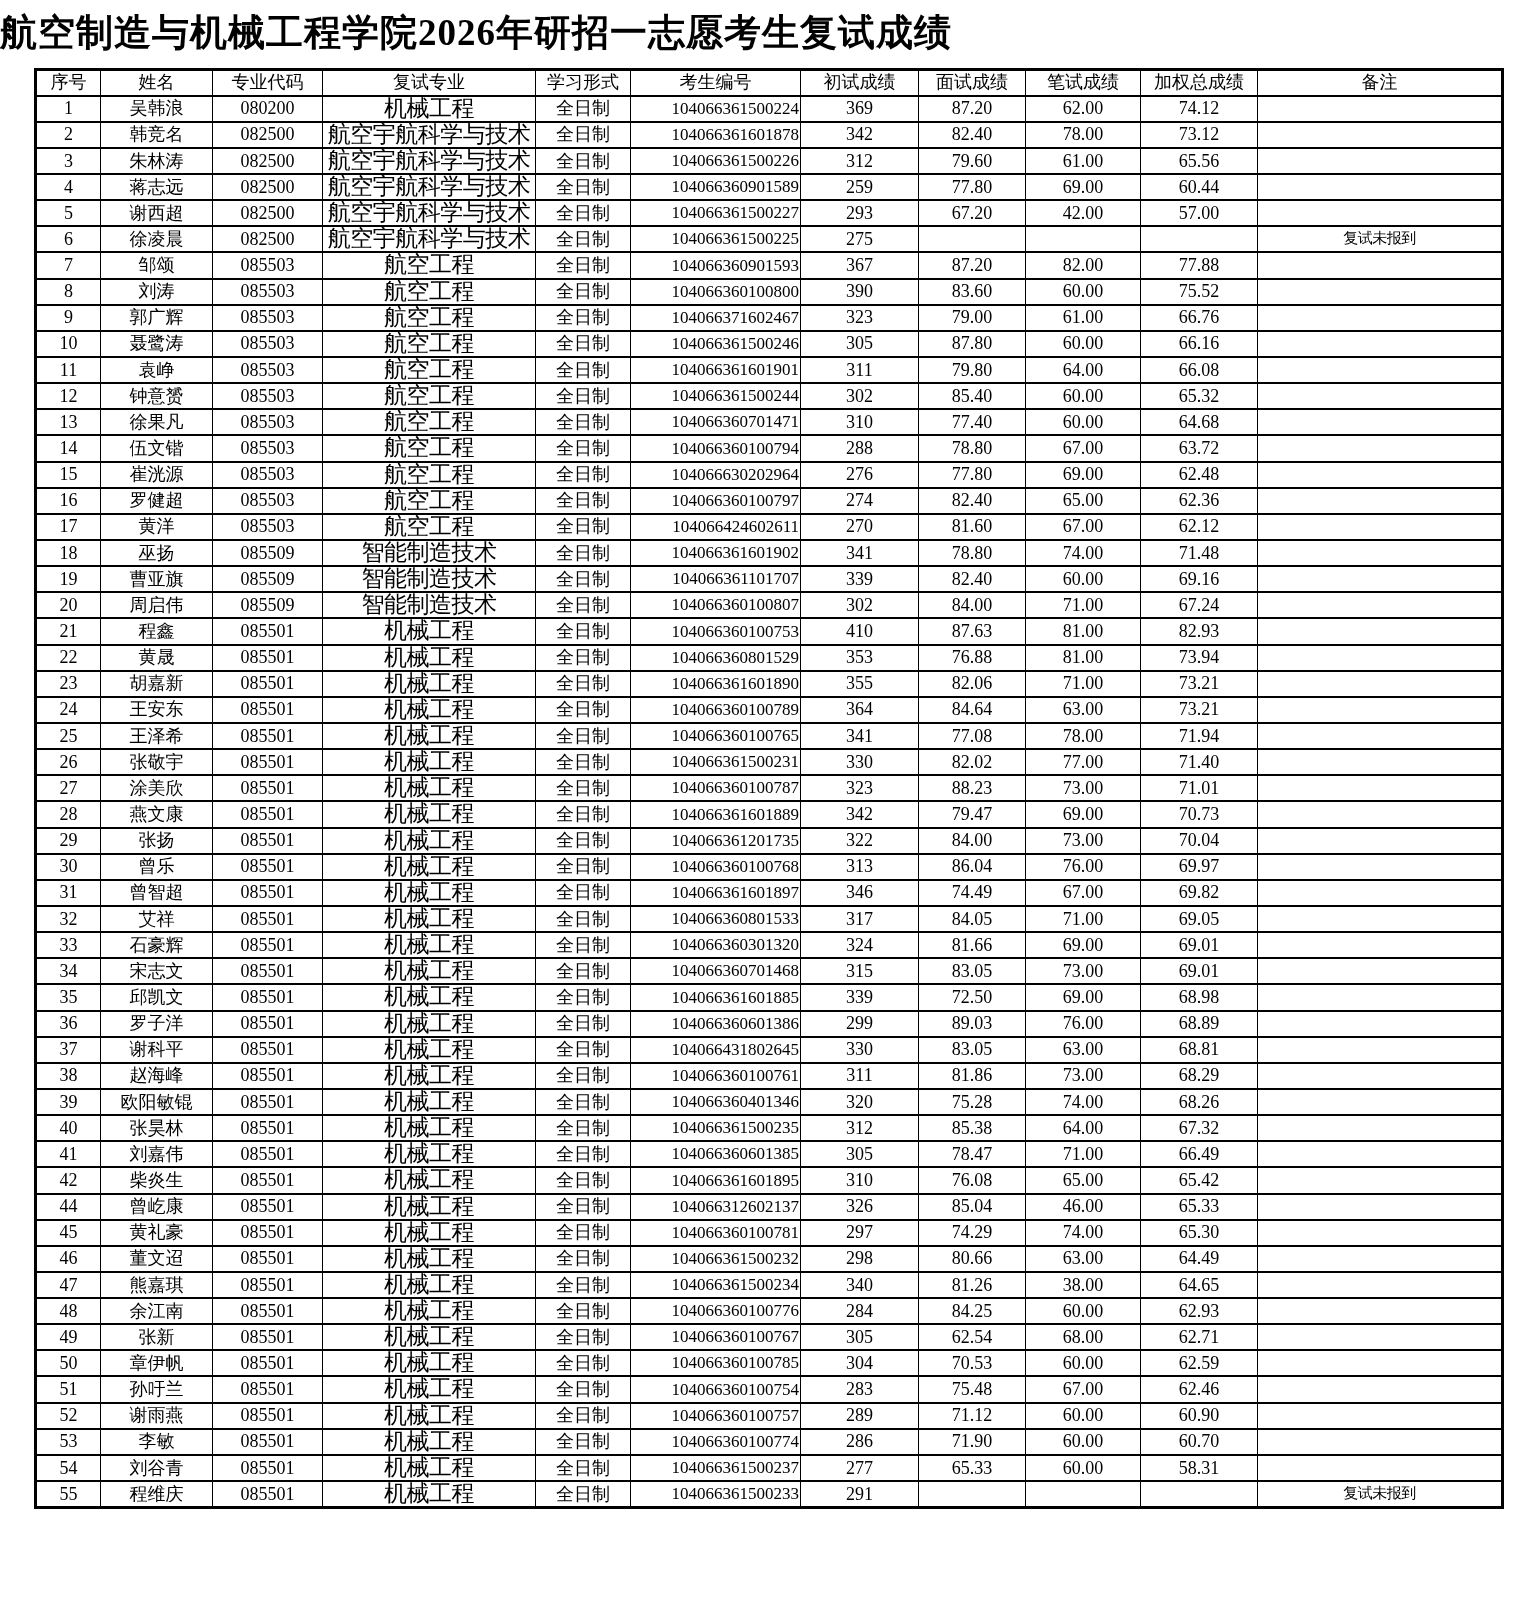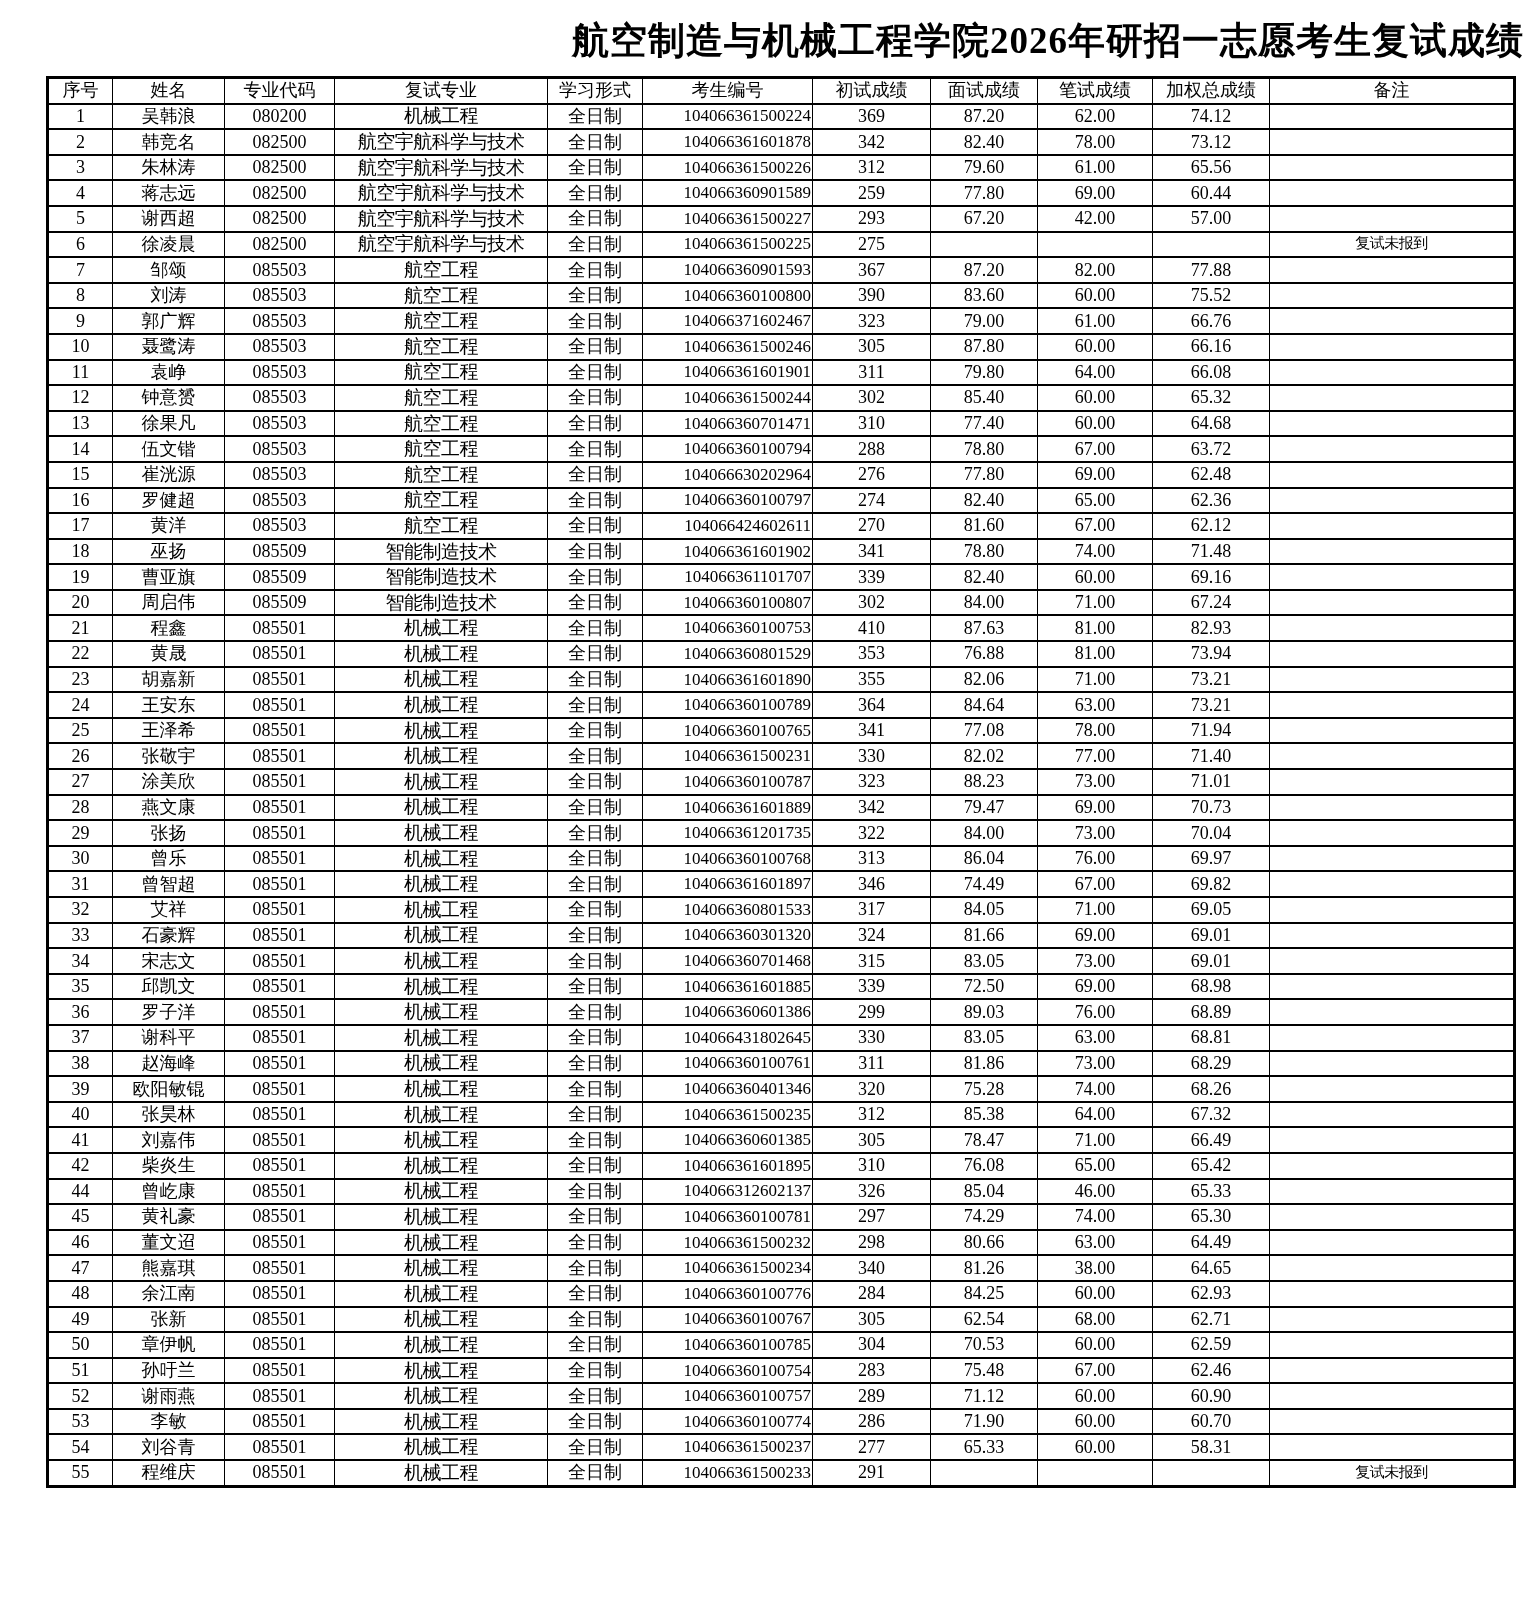--- a/index.html
+++ b/index.html
@@ -11,29 +11,29 @@
     color: #000;
   }
   .page {
     width: 1524px;
     height: 1600px;
     background: #fff;
     position: relative;
     box-sizing: border-box;
   }
   .doc-title {
-    text-align: right;
+    text-align: left;
     font-size: 37px;
     font-weight: bold;
     letter-spacing: 1px;
-    margin: 16px 0 10px 0;
+    margin: 8px 0 10px 0;
     font-family: "Liberation Serif", "DejaVu Serif", serif;
   }
   table.score-table {
-    margin-left: 46px;
+    margin-left: 34px;
     width: 1467px;
     border-collapse: collapse;
     table-layout: fixed;
     border: 3px solid #000;
   }
   .score-table th, .score-table td {
     border: 2px solid #000;
     border-left-width: 1px;
     border-right-width: 1px;
     text-align: center;
@@ -45,21 +45,21 @@
     overflow: hidden;
     white-space: nowrap;
     line-height: 1.05;
     font-family: "Liberation Serif", "DejaVu Serif", serif;
   }
   .score-table th {
     font-size: 18px;
   }
   
   .score-table td:nth-child(6) { font-size: 17px; letter-spacing: 0; text-align: right; }
-  .score-table td:nth-child(4) { font-size: 19px; letter-spacing: -0.5px; }
+  .score-table td:nth-child(4) { font-size: 23px; letter-spacing: -0.5px; }
   .score-table td:nth-child(11) { font-size: 15px; letter-spacing: -0.5px; }
 </style>
 </head>
 <body>
 
 <div class="page">
 
   <h1 class="doc-title">航空制造与机械工程学院2026年研招一志愿考生复试成绩</h1>
 
   <table class="score-table">

